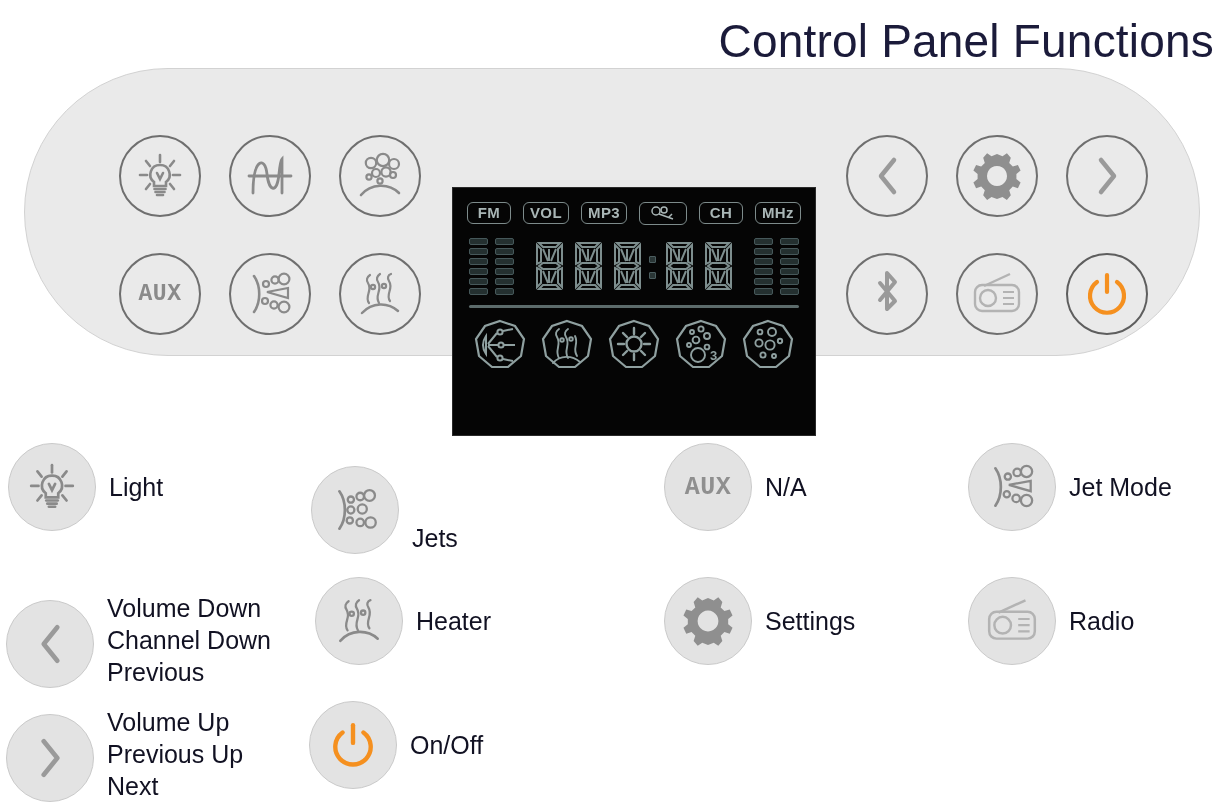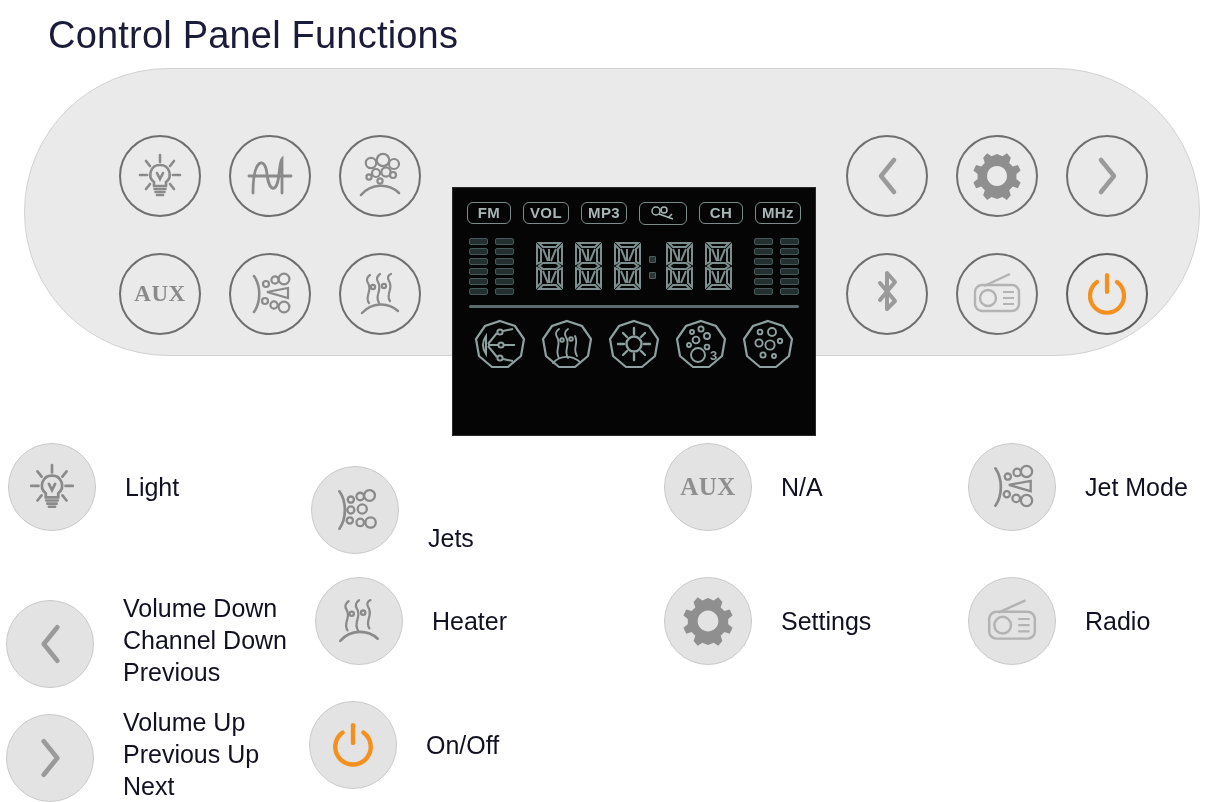--- a/index.html
+++ b/index.html
@@ -9,23 +9,23 @@
     width: 1214px;
     height: 802px;
     background: #ffffff;
     font-family: "Liberation Sans", sans-serif;
     overflow: hidden;
     position: relative;
   }
 
   
   .page-title {
-    text-align: left;
+    text-align: right;
     color: #1b1b3a;
-    font-size: 38px;
+    font-size: 46px;
     font-weight: 400;
     letter-spacing: 0.2px;
     padding-top: 14px;
     height: 58px;
     padding-left: 48px;
   }
 
   
   .panel-wrap {
     position: relative;
@@ -67,21 +67,21 @@
     cursor: pointer;
   }
   .pbtn.power { border-color: #5e5e5e; }
   .pbtn svg { display: block; }
 
   .aux-text {
     font-size: 23px;
     font-weight: 700;
     color: #8a8a8a;
     letter-spacing: 0.5px;
-    font-family: Liberation Serif, serif;
+    font-family: Liberation Mono, monospace;
   }
 
   
   .lcd {
     position: absolute;
     left: 427px;
     top: 118px;
     width: 364px;
     height: 249px;
     background: #050505;
@@ -186,21 +186,21 @@
     left: 0;
     width: 1214px;
     height: 382px;
     display: grid;
     grid-template-columns: 305px 355px 300px 254px;
     grid-template-rows: 134px 134px 114px;
   }
   .legend-cell {
     display: flex;
     align-items: center;
-    gap: 29px;
+    gap: 13px;
     padding-left: 8px;
   }
   .legend-cell.col2 { padding-left: 10px; }
   .legend-cell.col3 { padding-left: 6px; align-items: flex-end; }
   .legend-cell.col4 { padding-left: 4px; }
 
   .lbtn {
     width: 88px;
     height: 88px;
     flex: 0 0 88px;

